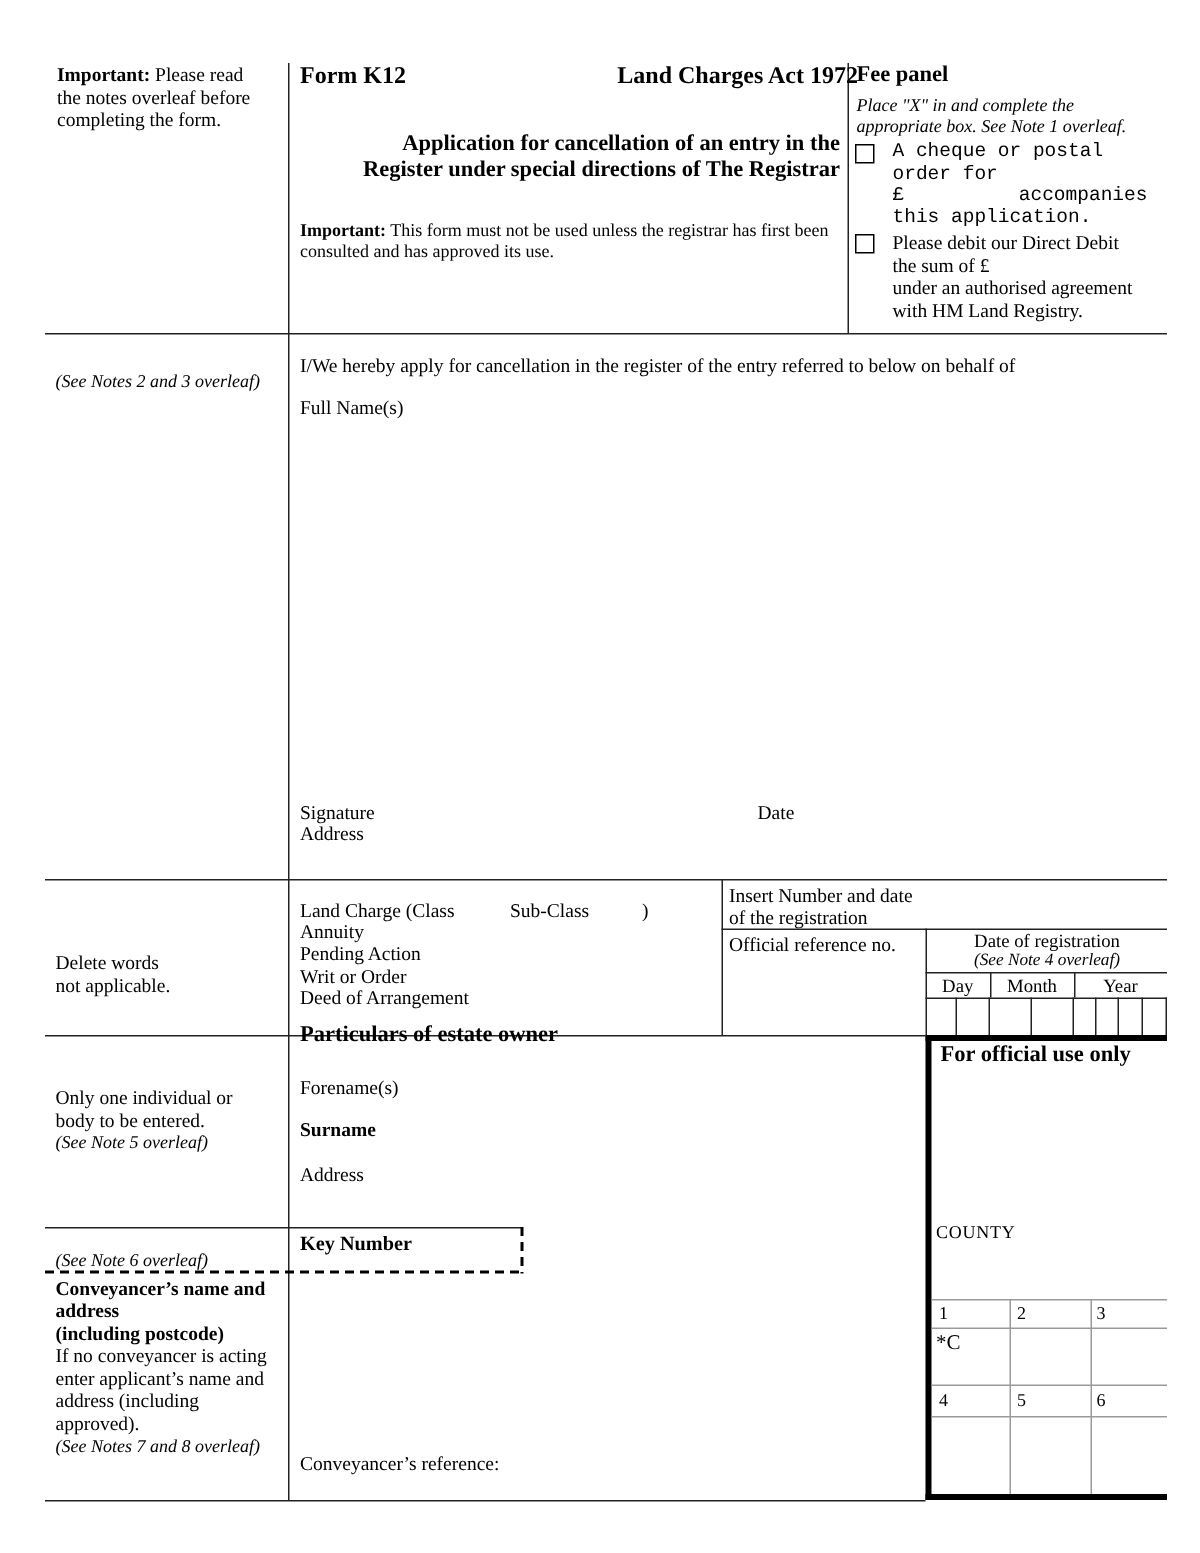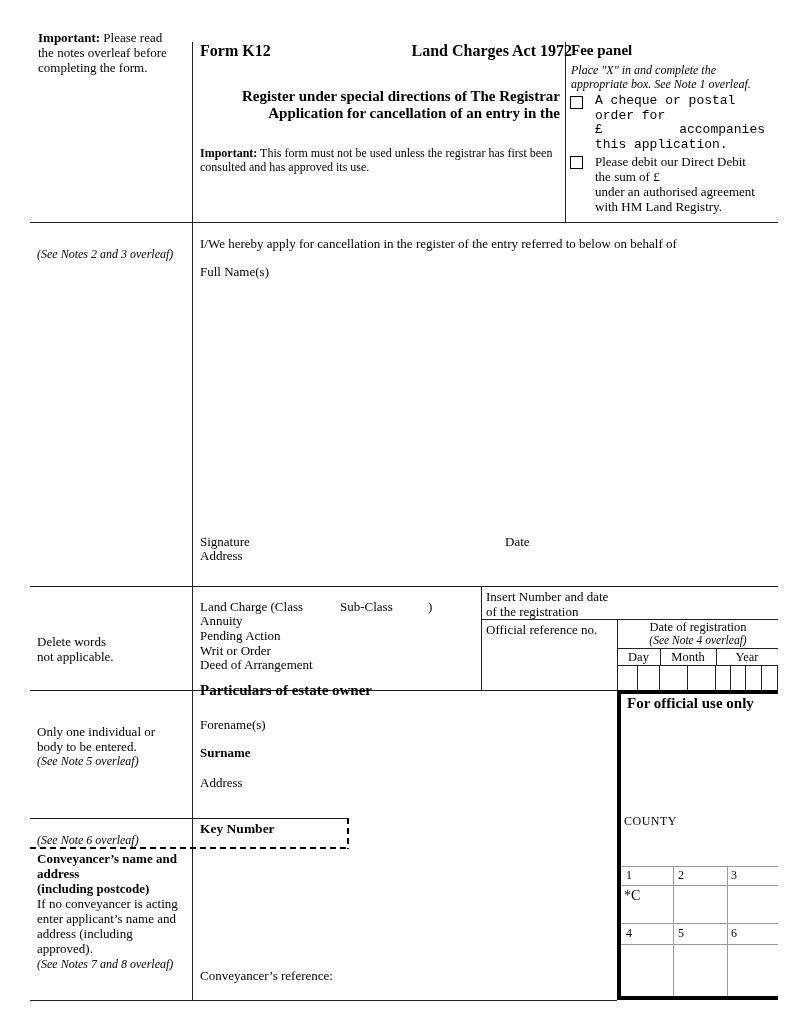--- a/index.html
+++ b/index.html
@@ -52,31 +52,31 @@
   <div class="hline" style="left:617px; top:648px; width:161px;"></div>
   <div class="vline" style="left:660px; top:648px; height:17px;"></div>
   <div class="vline" style="left:716px; top:648px; height:17px;"></div>
   <div class="hline" style="left:617px; top:665px; width:161px;"></div>
   <div class="hline" style="left:30px; top:690px; width:587px;"></div>
   <div class="hline" style="left:30px; top:818px; width:318px;"></div>
   <div class="dash-v" style="left:347px; top:818px; height:31px;"></div>
   <div class="dash-h" style="left:30px; top:847px; width:319px;"></div>
   <div class="hline" style="left:30px; top:1000px; width:587px;"></div>
 
-  <div class="abs" style="left:38px; top:30px; width:160px;">
+  <div class="abs" style="left:38px; top:42px; width:160px;">
     <div><span class="b">Important:</span><span> Please read</span></div>
     <div>the notes overleaf before</div>
     <div>completing the form.</div>
   </div>
 
   <div class="abs h16" style="left:200px; top:42px;">Form K12</div>
   <div class="abs h16 right" style="left:344px; top:42px; width:228px;">Land Charges Act 1972</div>
   <div class="abs h15" style="left:200px; top:88px; width:360px;">
+      <div>Application for cancellation of an entry in the</div>
       <div>Register under special directions of The Registrar</div>
-      <div>Application for cancellation of an entry in the</div>
     </div>
   <div class="abs sm" style="left:200px; top:146px; width:375px;">
     <div><span class="b">Important:</span><span> This form must not be used unless the registrar has first been</span></div>
     <div>consulted and has approved its use.</div>
   </div>
 
   <div class="abs h15" style="left:571px; top:42px;">Fee panel</div>
   <div class="abs sm i" style="left:571px; top:63px;">
       <div>Place "X" in and complete the</div>
       <div>appropriate box. See Note 1 overleaf.</div>

